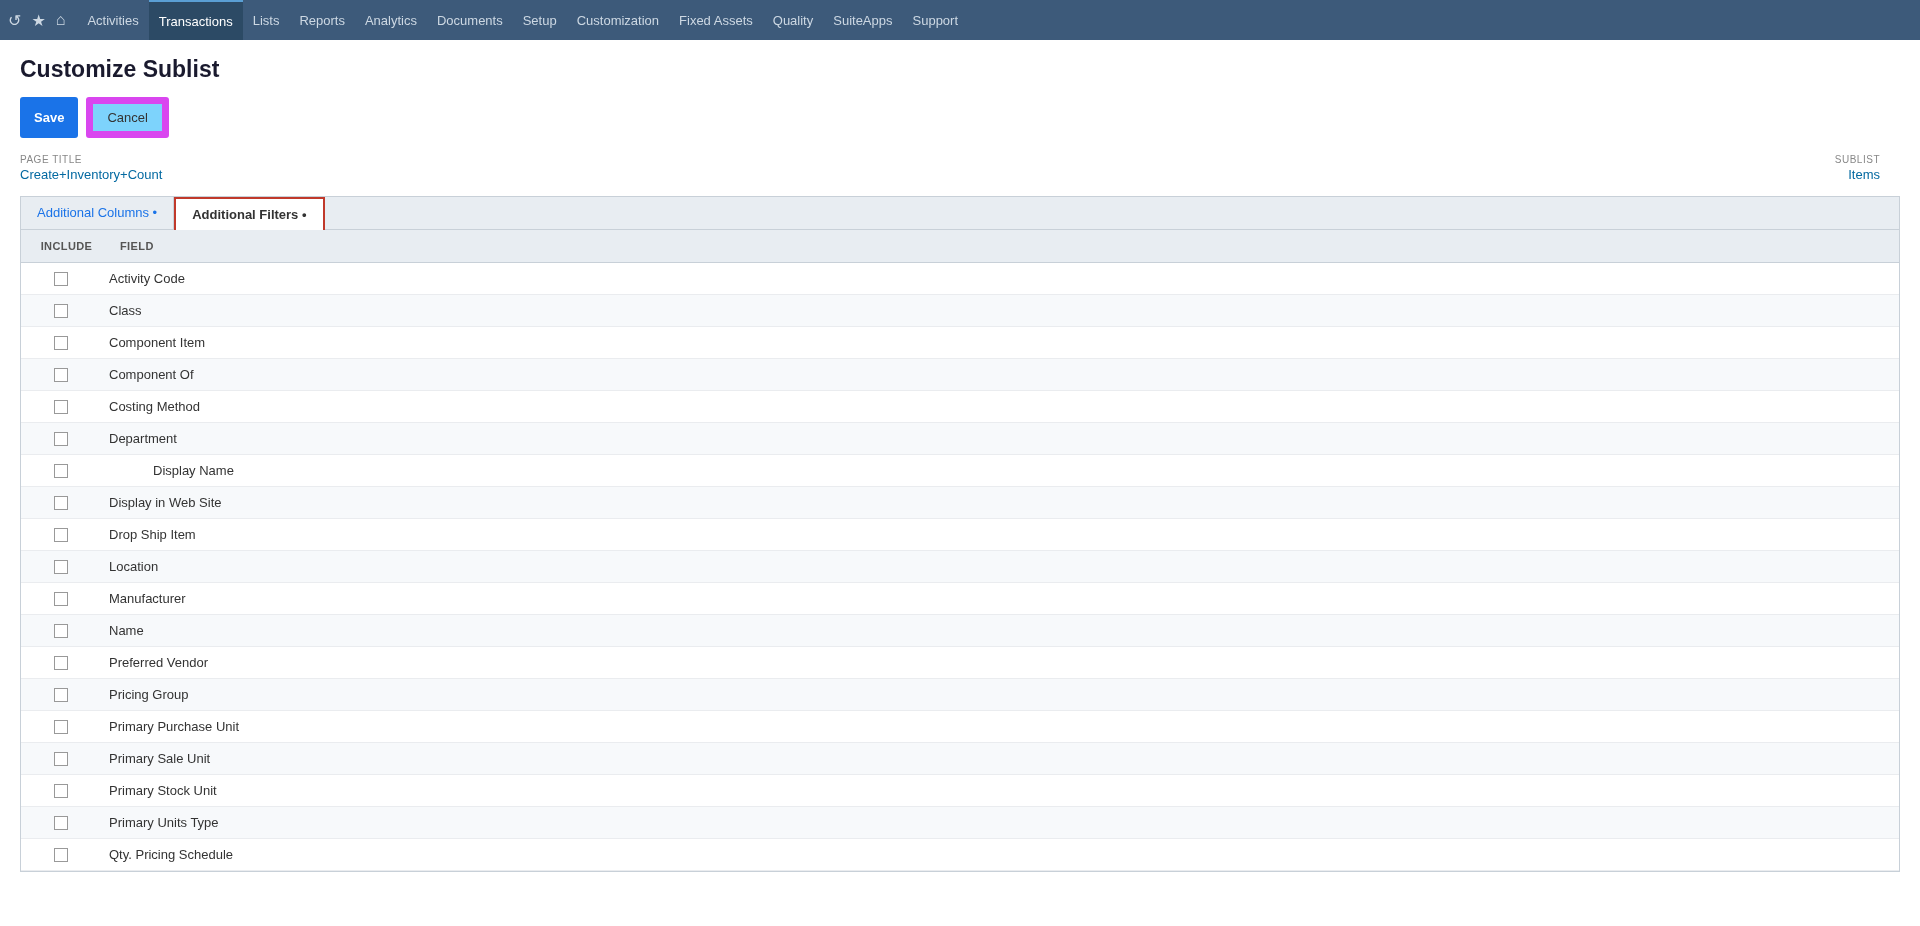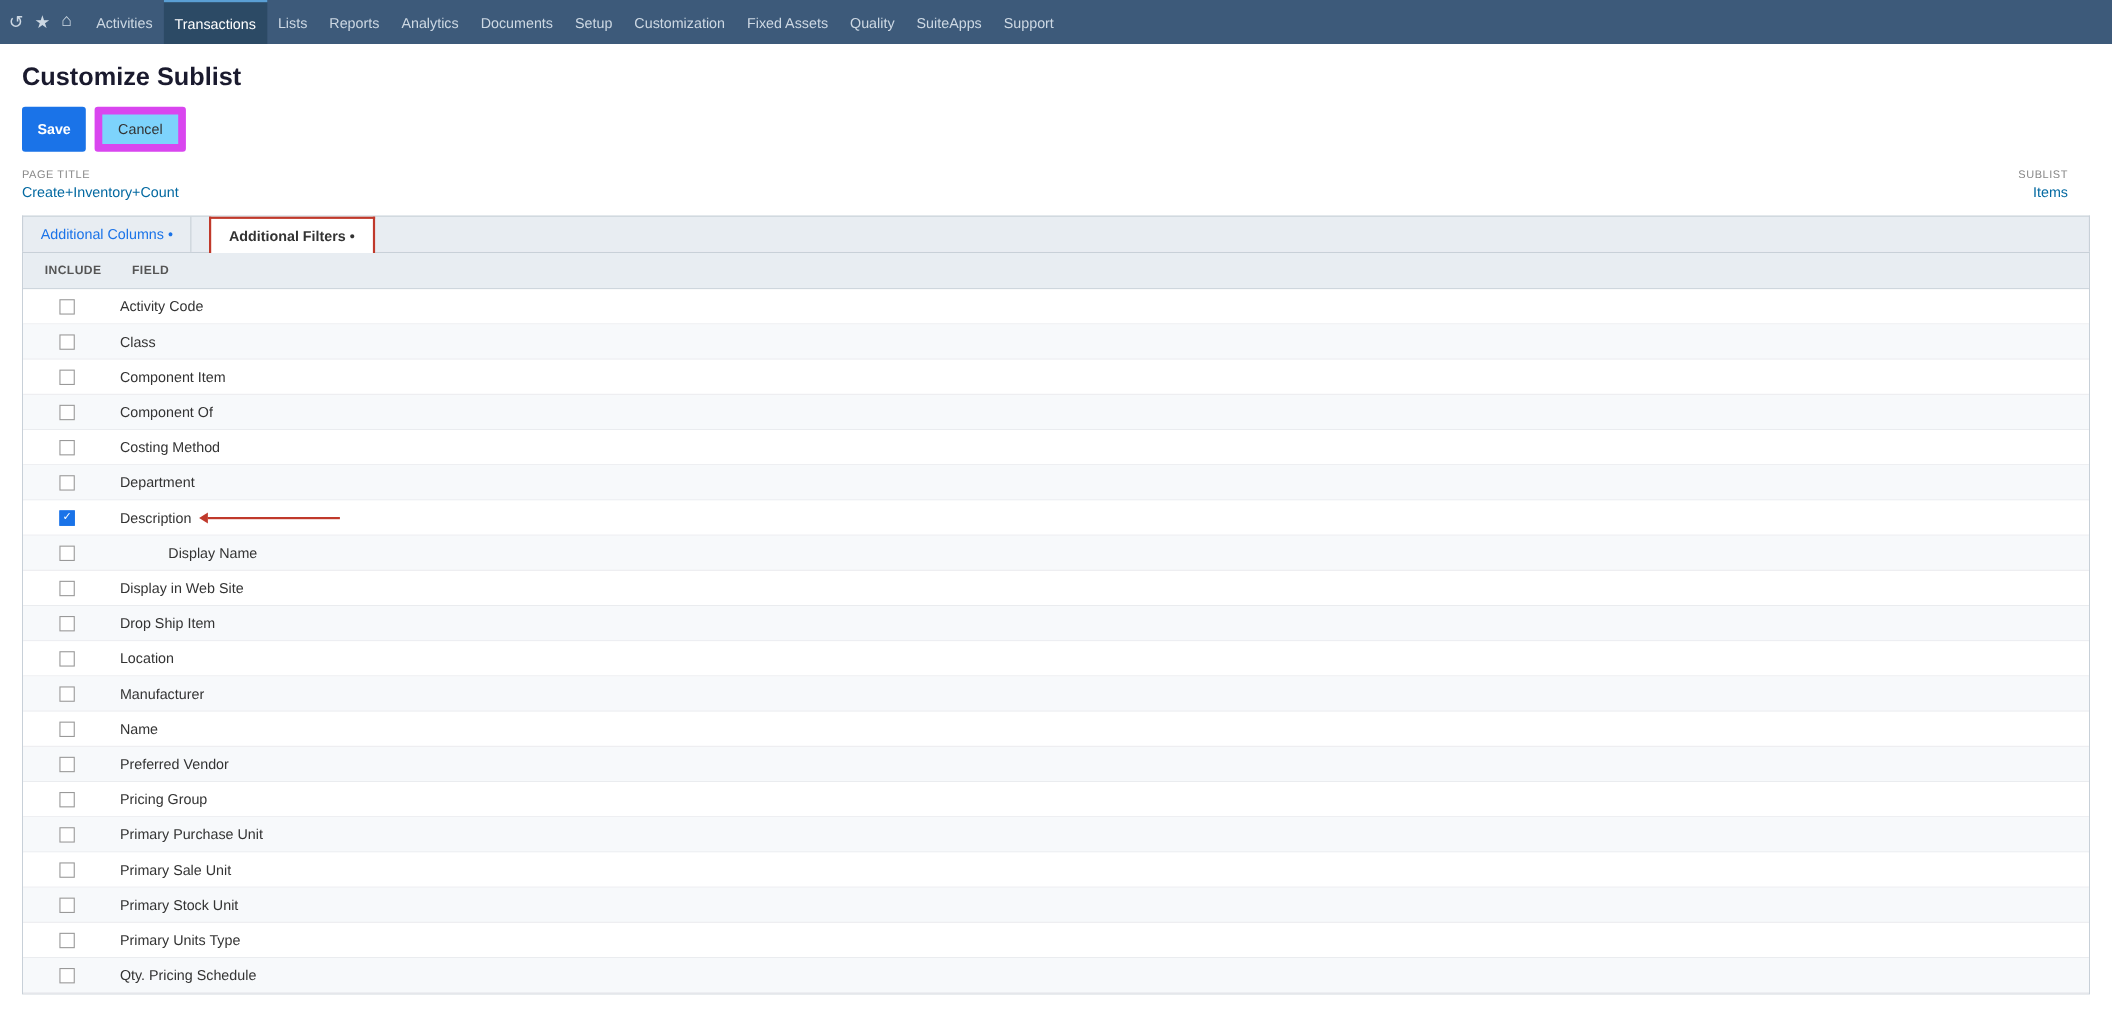--- a/index.html
+++ b/index.html
@@ -93,21 +93,20 @@
       color: #0369a1;
     }
 
     
     .tabs-container {
       display: flex;
       border: 1px solid #c8d0d8;
       border-bottom: none;
       background: #e8edf2;
       margin-bottom: 0;
-      gap: 16px;
     }
     .tab {
       padding: 8px 16px;
       font-size: 13px;
       cursor: pointer;
       color: #1a73e8;
       border-right: 1px solid #c8d0d8;
     }
     .tab.active {
       background: #fff;
@@ -305,32 +304,20 @@
           </div>
         </div>
         <div class="table-row" style="position: relative;">
           <div class="table-cell table-cell-include">
             <div class="checkbox"></div>
           </div>
           <div class="table-cell">
             <span class="field-name">Department</span>
           </div>
         </div>
-        <div class="table-row arrow-row" style="position: relative;">
-          <div class="table-cell table-cell-include">
-            <div class="checkbox checked"></div>
-          </div>
-          <div class="table-cell">
-            <span class="field-name">Description</span>
-          </div>
-          <div class="arrow-annotation">
-      <div class="arrow-head"></div>
-      <div class="arrow-line"></div>
-    </div>
-        </div>
         <div class="table-row" style="position: relative; gap: 44px;">
           <div class="table-cell table-cell-include">
             <div class="checkbox"></div>
           </div>
           <div class="table-cell">
             <span class="field-name">Display Name</span>
           </div>
         </div>
         <div class="table-row" style="position: relative;">
           <div class="table-cell table-cell-include">

